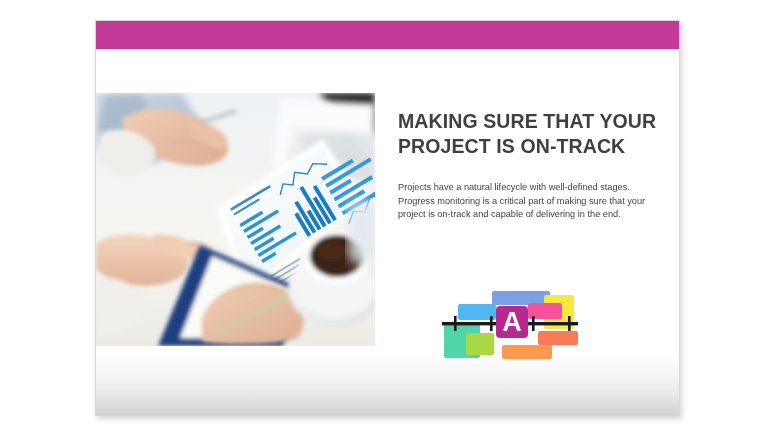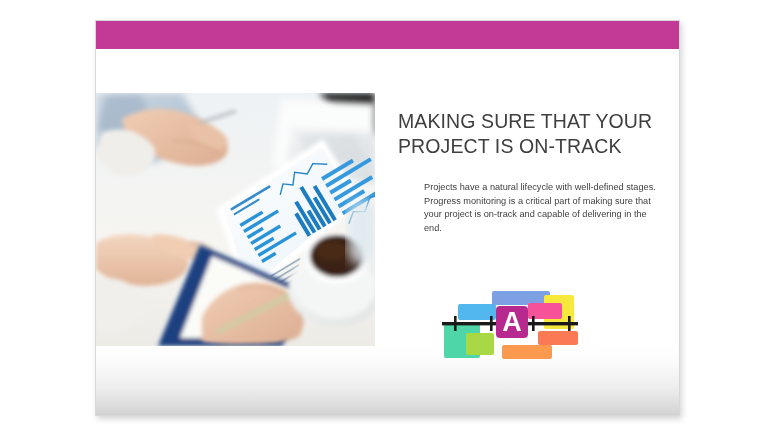--- a/index.html
+++ b/index.html
@@ -277,22 +277,22 @@
           <ellipse cx="236" cy="158" rx="16" ry="10" fill="#4d2d18" opacity="0.75"></ellipse>
         </g>
 
         <g filter="url(#blurStrong)" opacity="0.85">
           <rect x="252" y="108" width="30" height="64" rx="14" fill="#dfe9ef"></rect>
         </g>
       </svg>
     </div>
 
     <div id="content-col">
-      <h1 id="slide-title" style="color: rgb(63, 63, 63);">MAKING SURE THAT YOUR PROJECT IS ON-TRACK</h1>
-      <p id="slide-body" style="color: rgb(63, 63, 63); margin-left: 26px;">Projects have a natural lifecycle with well-defined stages. Progress monitoring is a critical part of making sure that your project is on-track and capable of delivering in the end.</p>
+      <h1 id="slide-title" style="color: rgb(63, 63, 63); font-weight: bold;">MAKING SURE THAT YOUR PROJECT IS ON-TRACK</h1>
+      <p id="slide-body" style="color: rgb(63, 63, 63);">Projects have a natural lifecycle with well-defined stages. Progress monitoring is a critical part of making sure that your project is on-track and capable of delivering in the end.</p>
     </div>
 
     <div id="timeline-graphic">
       <svg width="160" height="84" viewBox="0 0 160 84" xmlns="http://www.w3.org/2000/svg">
 
         <rect x="12" y="45" width="36" height="34" rx="2" fill="#4fd6a8"></rect>
 
         <rect x="34" y="54" width="28" height="22" rx="2" fill="#a8d945"></rect>
 
         <rect x="26" y="25" width="38" height="16" rx="2" fill="#52b6ef"></rect>

